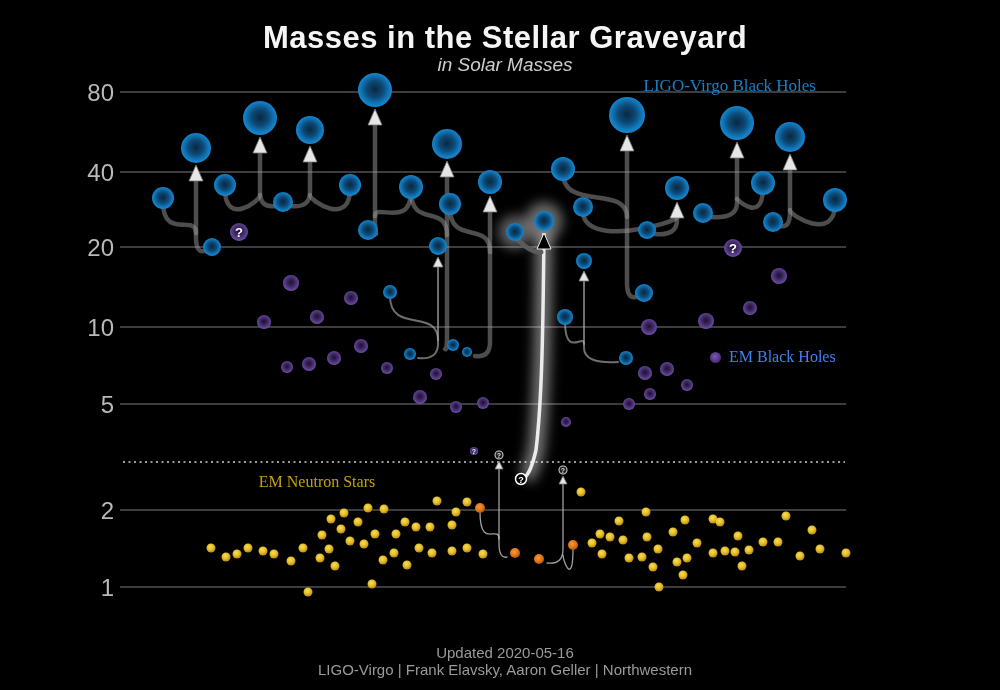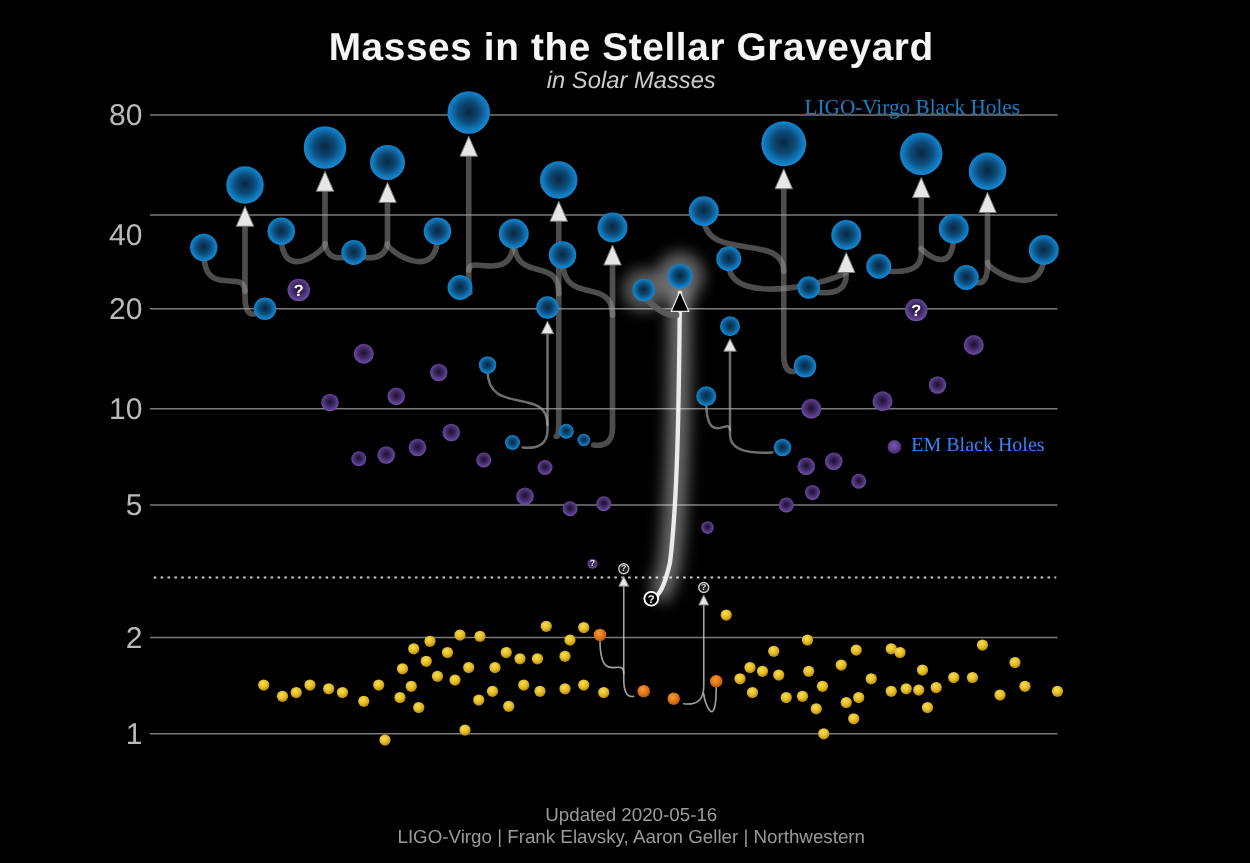--- a/index.html
+++ b/index.html
@@ -282,29 +282,30 @@
         <path d="M 677 202 L 670 218 L 684 218 Z" fill="#e6e6e6" stroke="#777777" stroke-width="0.8"></path>
         <path d="M 737 142 L 730 158 L 744 158 Z" fill="#e6e6e6" stroke="#777777" stroke-width="0.8"></path>
         <path d="M 790 154 L 783 170 L 797 170 Z" fill="#e6e6e6" stroke="#777777" stroke-width="0.8"></path>
         <path d="M 499 461 L 495 469 L 503 469 Z" fill="#e6e6e6" stroke="#777777" stroke-width="0.8"></path>
         <path d="M 563 476 L 559 484 L 567 484 Z" fill="#e6e6e6" stroke="#777777" stroke-width="0.8"></path>
         <path d="M 544 233 L 537 249 L 551 249 Z" fill="#000000" stroke="#e8e8e8" stroke-width="1"></path>
       </g>
     </svg>
   <div id="ticks">
       <div class="tick" style="top: 79px;">80</div>
-      <div class="tick" style="top: 159px; margin-top: 16px;">40</div>
+      <div class="tick" style="top: 159px;">40</div>
       <div class="tick" style="top: 234px;">20</div>
       <div class="tick" style="top: 314px;">10</div>
       <div class="tick" style="top: 391px;">5</div>
       <div class="tick" style="top: 497px;">2</div>
       <div class="tick" style="top: 574px;">1</div>
     </div>
   <div class="title">Masses in the Stellar Graveyard</div>
   <div class="subtitle">in Solar Masses</div>
   <div class="legend lv-bh">LIGO-Virgo Black Holes</div>
   <div class="legend em-bh">
     <span class="dot"></span>
     <span>EM Black Holes</span>
   </div>
+  <div class="legend em-ns">EM Neutron Stars</div>
   <div class="footer1">Updated 2020-05-16</div>
   <div class="footer2">LIGO-Virgo | Frank Elavsky, Aaron Geller | Northwestern</div>
 </div>
 
 </body></html>

